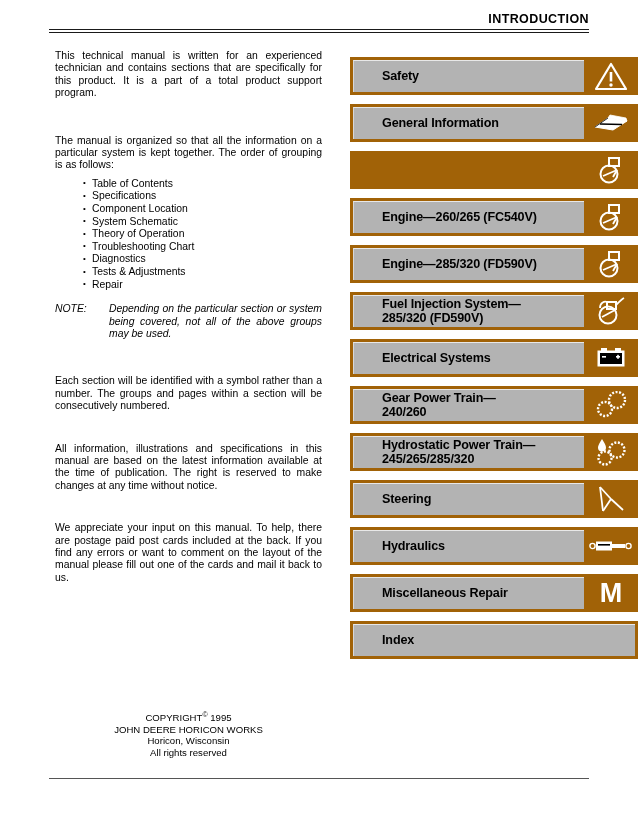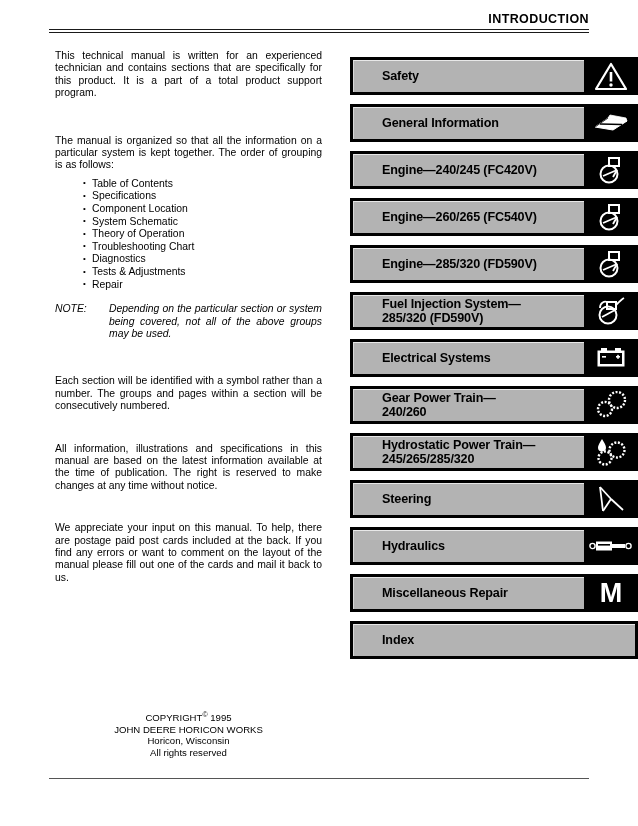--- a/index.html
+++ b/index.html
@@ -142,21 +142,21 @@
   .tabs {
     position: absolute;
     left: 350px;
     top: 57px;
     width: 288px;
   }
   .tab {
     position: relative;
     height: 38px;
     margin-bottom: 9px;
-    background: #000000;
+    background: #a16207;
     box-sizing: border-box;
     padding: 13px;
   }
   .tab-label {
     position: absolute;
     left: 3px;
     top: 3px;
     right: 54px;
     bottom: 3px;
     background: #b3b3b3;
@@ -266,23 +266,20 @@
         <svg width="38" height="26" viewBox="0 0 38 26">
           <path d="M3 17 L16 8 L35 11 L21 20 Z" fill="#ffffff" stroke="#ffffff" stroke-width="1"></path>
           <path d="M3 17 L16 8" stroke="#000000" stroke-width="0.8" fill="none"></path>
           <path d="M8 14 L30 14.5" stroke="#000000" stroke-width="1.4" fill="none"></path>
           <path d="M16 8 L18 5 L34 8 L35 11 Z" fill="#ffffff" stroke="#ffffff" stroke-width="0.8"></path>
         </svg>
       </div>
     </div>
 
     <div class="tab">
-      <div class="tab-label">
-          <span>Engine—240/245 (FC420V)</span>
-        </div>
       <div class="tab-icon">
         <svg width="32" height="30" viewBox="0 0 32 30">
           <circle cx="14" cy="19" r="8.5" fill="none" stroke="#ffffff" stroke-width="2"></circle>
           <rect x="14" y="3" width="10" height="8" fill="none" stroke="#ffffff" stroke-width="2"></rect>
           <path d="M8 21 L22 15" stroke="#ffffff" stroke-width="1.8" fill="none"></path>
           <path d="M22 15 L18 22" stroke="#ffffff" stroke-width="1.8" fill="none"></path>
         </svg>
       </div>
     </div>
 

